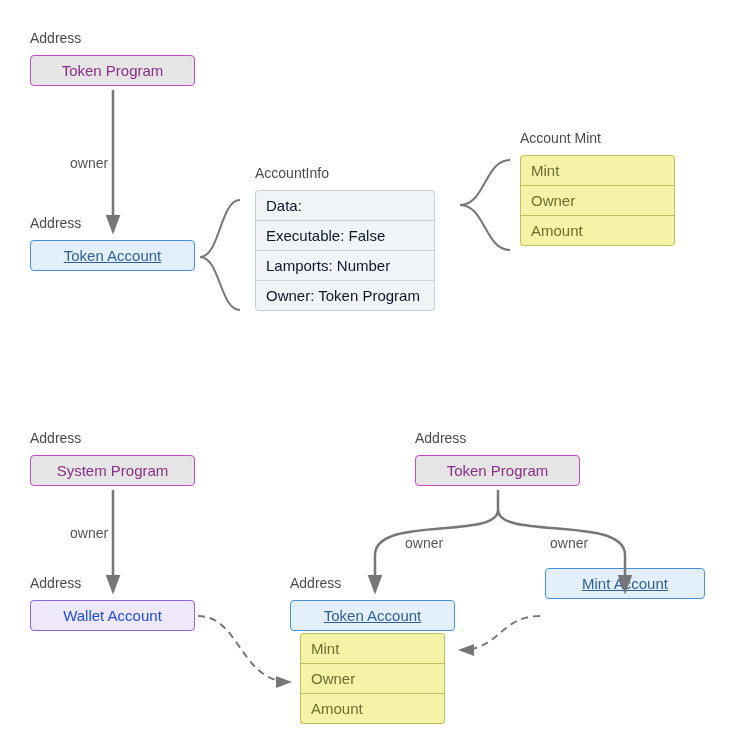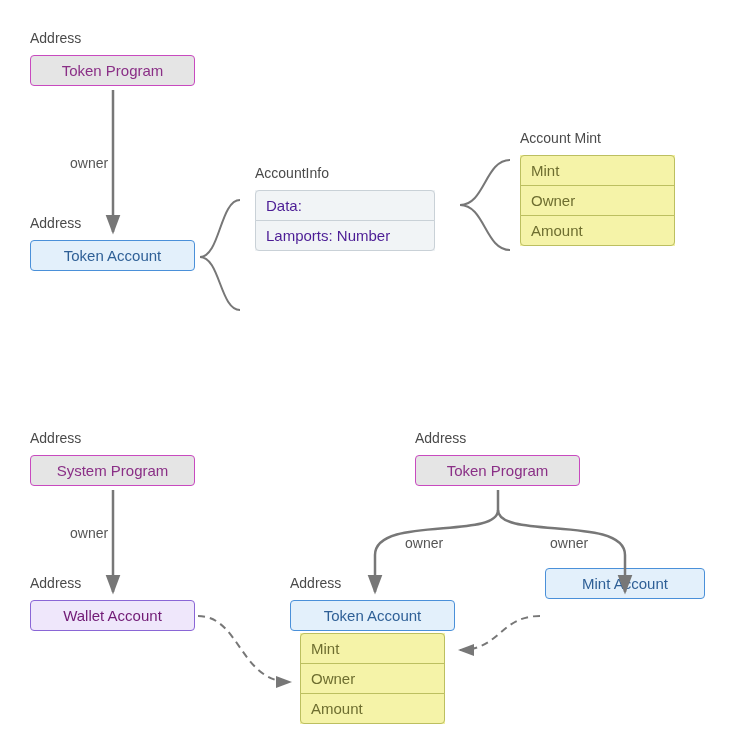--- a/index.html
+++ b/index.html
@@ -16,22 +16,22 @@
   }
   .node {
     position: absolute;
     border: 1px solid;
     border-radius: 4px;
     padding: 6px 10px;
     text-align: center;
     min-width: 150px;
   }
   .pink  { background:#e5e5e5; border-color:#c84abf; color:#8a2f86; }
-  .blue  { background:#e3f0fb; border-color:#4a90d9; color:#2e5f96; }
-  .purple{ background:#efe7fb; border-color:#8a66d6; color:#701a75; }
+  .blue  { background:#e3f0fb; border-color:#4a90d9; color:#2e5f96;text-decoration:underline; }
+  .purple{ background:#efe7fb; border-color:#8a66d6; color:#1d4ed8; }
   .grey  { background:#f1f4f6; border-color:#c9d1d7; color:#555; text-align:left; }
   .yellow{ background:#f5f3a8; border-color:#bcbf60; color:#6e6e30; text-align:left; }
 
   .label {
     position:absolute;
     font-size:14px;
     color:#4a4a4a;
   }
   .edge-label {
     position:absolute;
@@ -41,21 +41,21 @@
 
   .stack { position:absolute; }
   .stack .row {
     border:1px solid;
     padding:6px 10px;
     margin-top:-1px;
     min-width:180px;
   }
   .stack .row:first-child { border-top-left-radius:4px; border-top-right-radius:4px; margin-top:0; }
   .stack .row:last-child  { border-bottom-left-radius:4px; border-bottom-right-radius:4px; }
-  .stack.grey .row   { background:#f1f4f6; border-color:#c9d1d7; color:#4c1d95; }
+  .stack.grey .row   { background:#f1f4f6; border-color:#c9d1d7; color:#0f172a; }
   .stack.yellow .row { background:#f5f3a8; border-color:#bcbf60; color:#6e6e30; }
 
   svg.lines { position:absolute; left:0; top:0; pointer-events:none; }
 </style>
 </head>
 <body>
 
 <div class="label" style="left:30px; top:30px;">Address</div>
 
 <div class="node pink" style="left:30px; top:55px; min-width:165px;">Token Program</div>
@@ -63,21 +63,23 @@
 <div class="label" style="left:30px; top:215px;">Address</div>
 
 <div class="node blue" style="left:30px; top:240px; min-width:165px;">Token Account</div>
 
 <div class="edge-label" style="left:70px; top:155px;">owner</div>
 
 <div class="label" style="left:255px; top:165px;">AccountInfo</div>
 
 <div class="stack grey" style="left:255px; top:190px;">
   <div class="row">Data:</div>
+  <div class="row">Executable: False</div>
   <div class="row">Lamports: Number</div>
+  <div class="row">Owner: Token Program</div>
 </div>
 
 <div class="label" style="left:520px; top:130px;">Account Mint</div>
 
 <div class="stack yellow" style="left:520px; top:155px;">
   <div class="row" style="min-width:155px;">Mint</div>
   <div class="row" style="min-width:155px;">Owner</div>
   <div class="row" style="min-width:155px;">Amount</div>
 </div>
 

